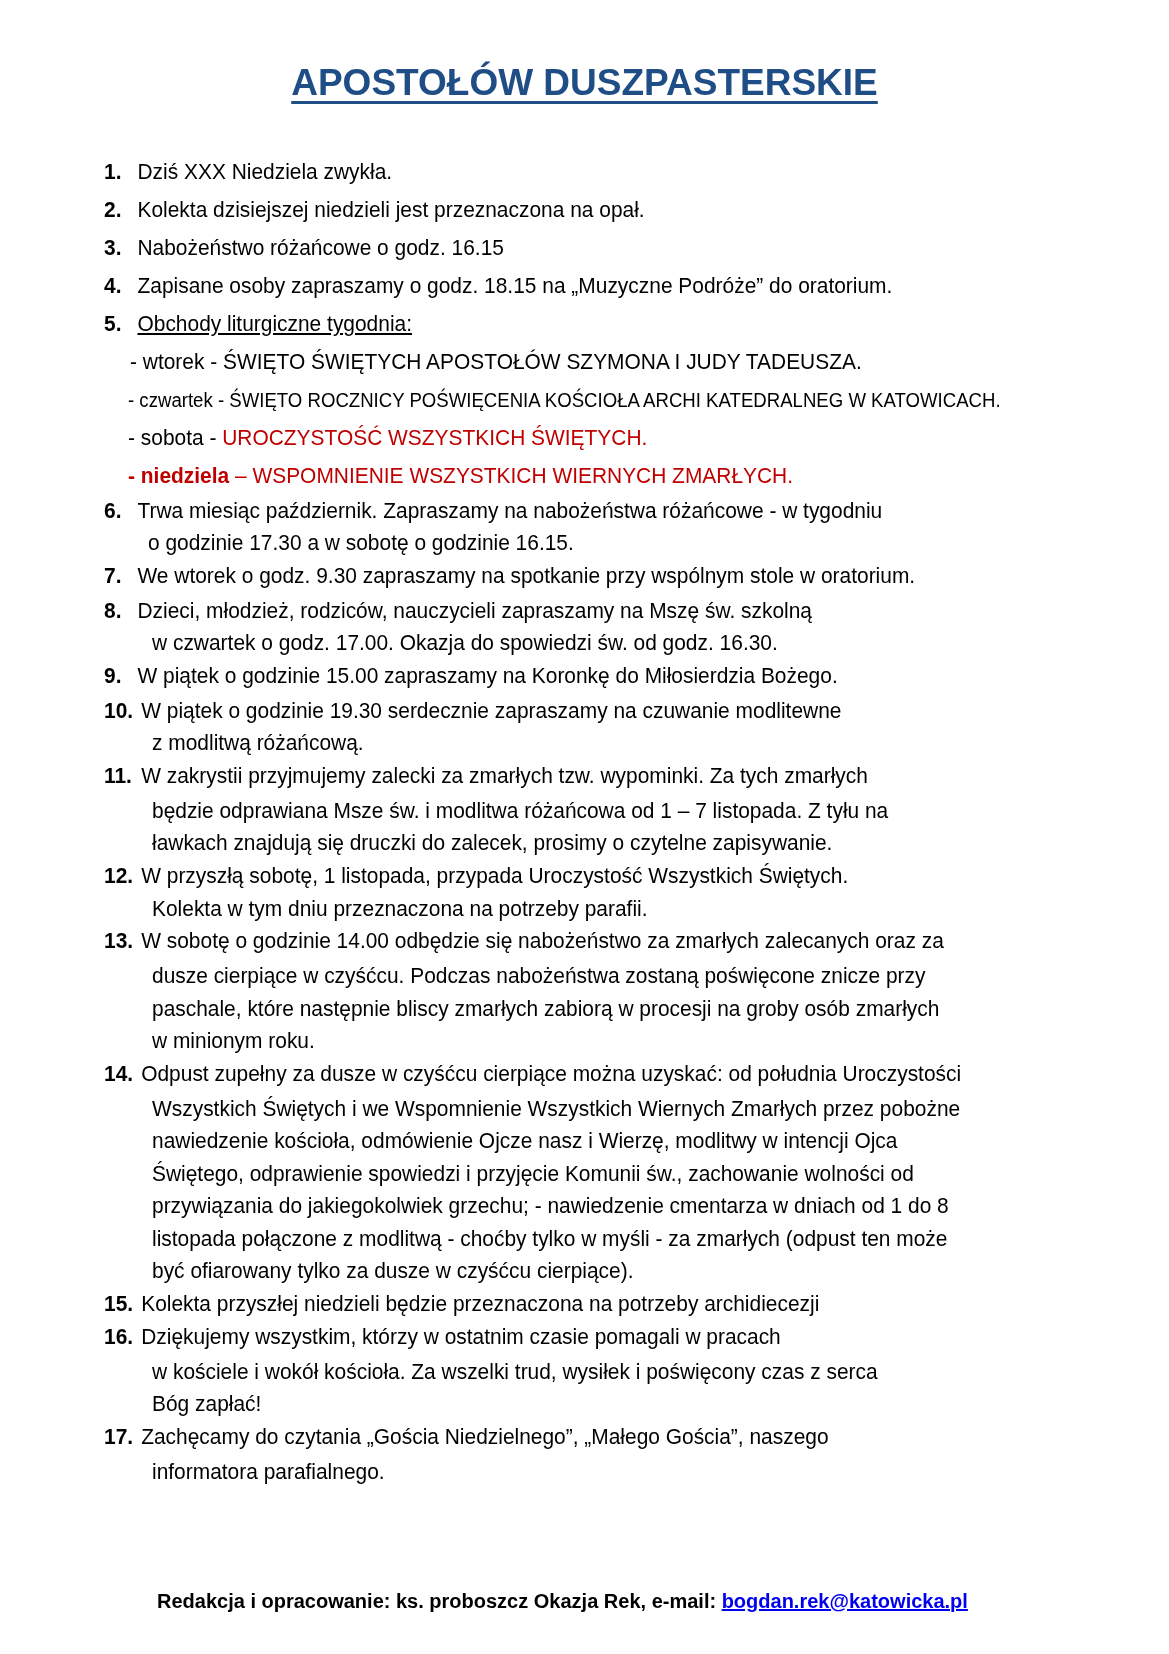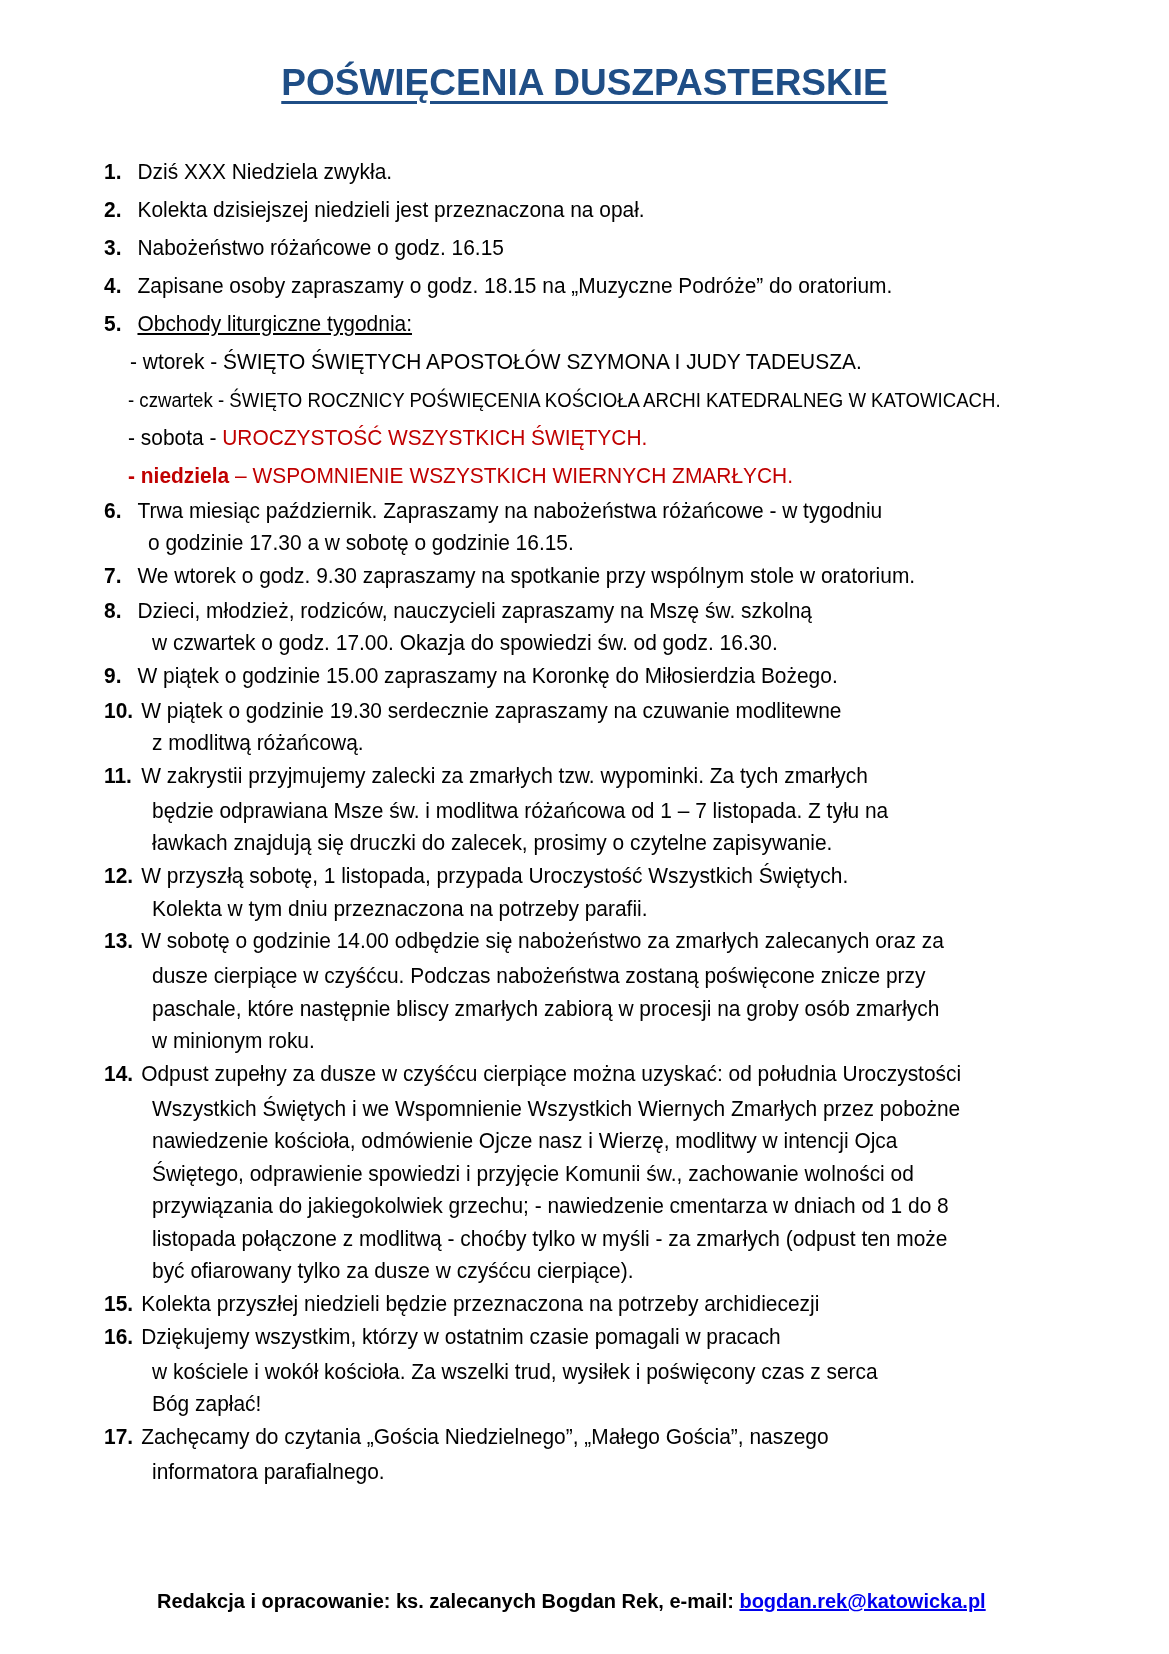--- a/index.html
+++ b/index.html
@@ -15,21 +15,21 @@
   .red { color: #c00000; }
   .bold { font-weight: bold; }
   .ul { text-decoration: underline; }
   .footer { position: absolute; top: 1590px; left: 157px; font-weight: bold; font-size: 20px;
             font-family: "Liberation Sans", sans-serif; white-space: nowrap; }
   .footer a { color: #0000ee; text-decoration: underline; margin-top: 48px; }
 </style>
 </head>
 <body>
 
-<div class="title"><span>POŚWIĘCENIA DUSZPASTERSKIE</span></div>
+<div class="title"><span>APOSTOŁÓW DUSZPASTERSKIE</span></div>
 
 <div id="doc">
     <div>
       <div class="line" style="top: 158px; left: 104px; transform: scaleX(0.93);"><span class="num" style="width: 36px;">1.</span><span>Dziś XXX Niedziela zwykła.</span></div>
     </div>
     <div>
       <div class="line" style="top: 196px; left: 104px; transform: scaleX(0.93);"><span class="num" style="width: 36px;">2.</span><span>Kolekta dzisiejszej niedzieli jest przeznaczona na opał.</span></div>
     </div>
     <div>
       <div class="line" style="top: 234px; left: 104px; transform: scaleX(0.93);"><span class="num" style="width: 36px;">3.</span><span>Nabożeństwo różańcowe o godz. 16.15</span></div>
@@ -94,14 +94,14 @@
       <div class="line" style="top: 1358px; left: 152px; transform: scaleX(0.93);"><span>w kościele i wokół kościoła. Za wszelki trud, wysiłek i poświęcony czas z serca</span></div>
       <div class="line" style="top: 1390px; left: 152px; transform: scaleX(0.93);"><span>Bóg zapłać!</span></div>
     </div>
     <div>
       <div class="line" style="top: 1423px; left: 104px; transform: scaleX(0.93);"><span class="num" style="width: 40px;">17.</span><span>Zachęcamy do czytania „Gościa Niedzielnego”, „Małego Gościa”, naszego</span></div>
       <div class="line" style="top: 1458px; left: 152px; transform: scaleX(0.93);"><span>informatora parafialnego.</span></div>
     </div>
   </div>
 
 <div class="footer">
-  <span>Redakcja i opracowanie: ks. zalecanych Bogdan Rek, e-mail: </span><a>bogdan.rek@katowicka.pl</a>
+  <span>Redakcja i opracowanie: ks. proboszcz Okazja Rek, e-mail: </span><a>bogdan.rek@katowicka.pl</a>
 </div>
 
 </body></html>

